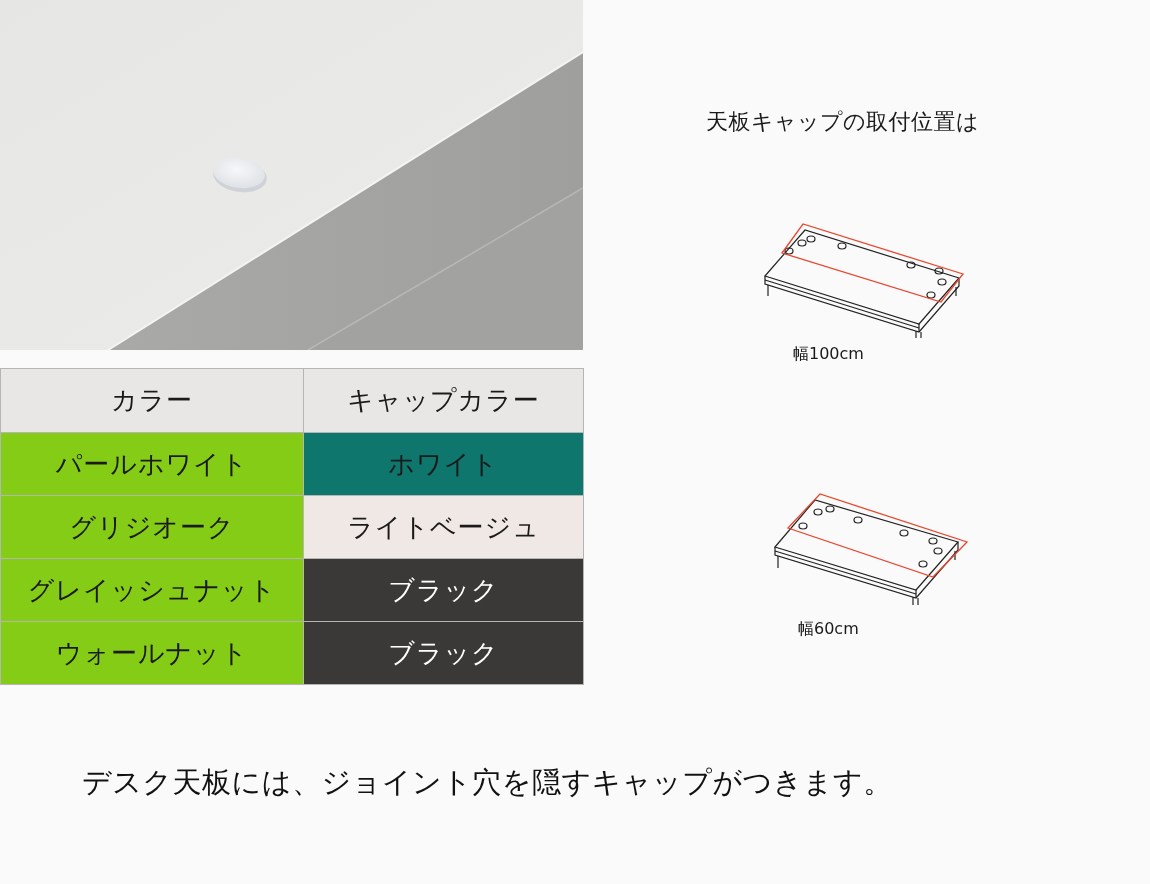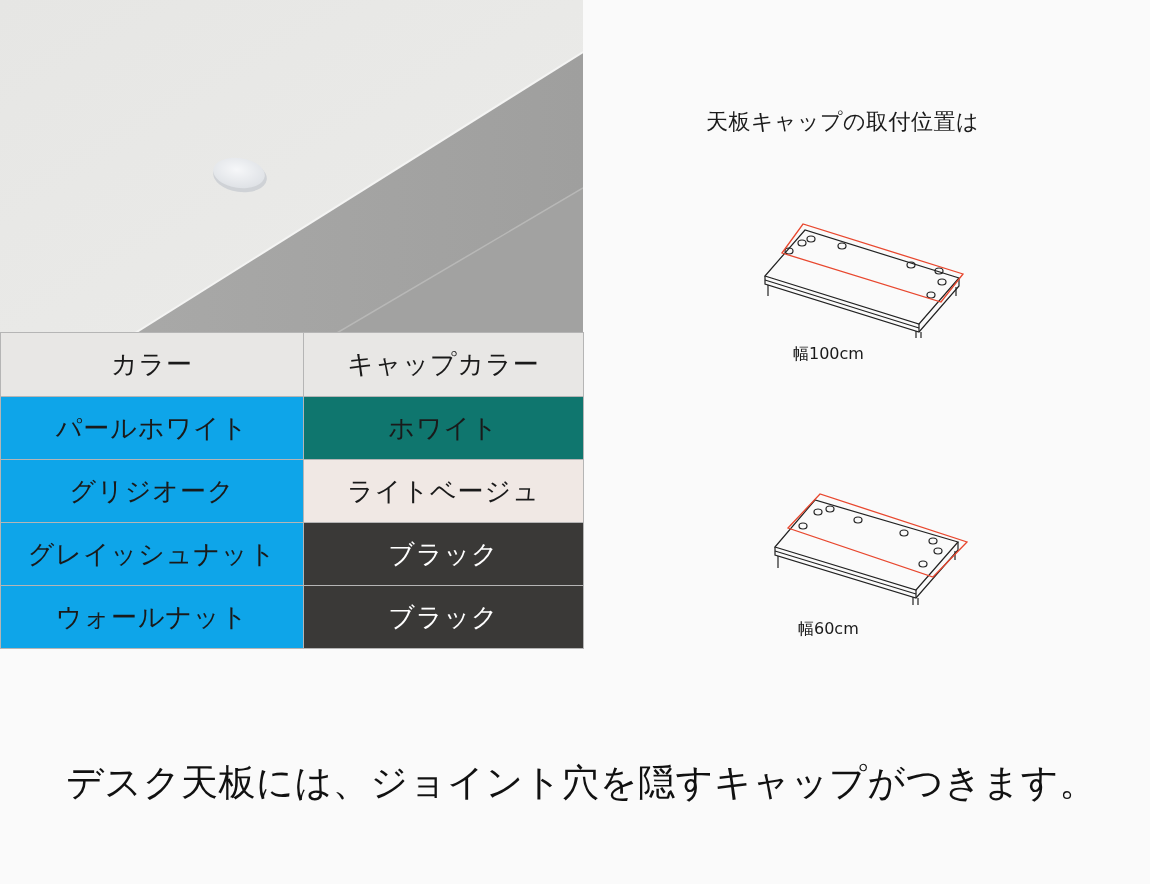--- a/index.html
+++ b/index.html
@@ -8,45 +8,45 @@
     background: #fafafa;
     font-family: "DejaVu Sans", "Liberation Sans", sans-serif;
     color: #1a1a1a;
   }
   .photo {
     position: absolute; left: 0; top: 0; width: 583px; height: 350px;
     overflow: hidden; background: #e9e9e7;
   }
   .photo svg { display: block; }
   .table {
-    position: absolute; left: 0; top: 332px; width: 583px;
+    position: absolute; left: 0; top: 368px; width: 583px;
     border-collapse: collapse; table-layout: fixed;
   }
   .table td, .table th {
     border: 1px solid #b5b5b5;
     height: 62px; padding: 0;
     text-align: center; vertical-align: middle;
     font-size: 26px; font-weight: normal; letter-spacing: 1px;
-    background: #0ea5e9; color: #1a1a1a;
+    background: #84cc16; color: #1a1a1a;
   }
   .table th { background: #e8e7e5; height: 63px; }
   .table col.c1 { width: 303px; }
   .table col.c2 { width: 280px; }
   .note {
     position: absolute; left: 706px; top: 103px;
     font-size: 22px; line-height: 38px; color: #1a1a1a; letter-spacing: 0.5px;
   }
   .note div { white-space: nowrap; }
   .diagram { position: absolute; }
   .diagram-label {
     position: absolute; font-size: 16px; color: #1a1a1a; white-space: nowrap;
   }
   .footer {
-    position: absolute; left: 66px; top: 760px;
-    font-size: 37px; line-height: 45px; color: #111; letter-spacing: 0.5px;
+    position: absolute; left: 82px; top: 760px;
+    font-size: 29px; line-height: 45px; color: #111; letter-spacing: 0.5px;
   }
   .footer div { white-space: nowrap; }
 </style>
 </head>
 <body>
 
 <div class="photo">
   <svg width="583" height="350" viewBox="0 0 583 350">
     <defs>
       <linearGradient id="topface" x1="0" y1="0" x2="1" y2="1">

